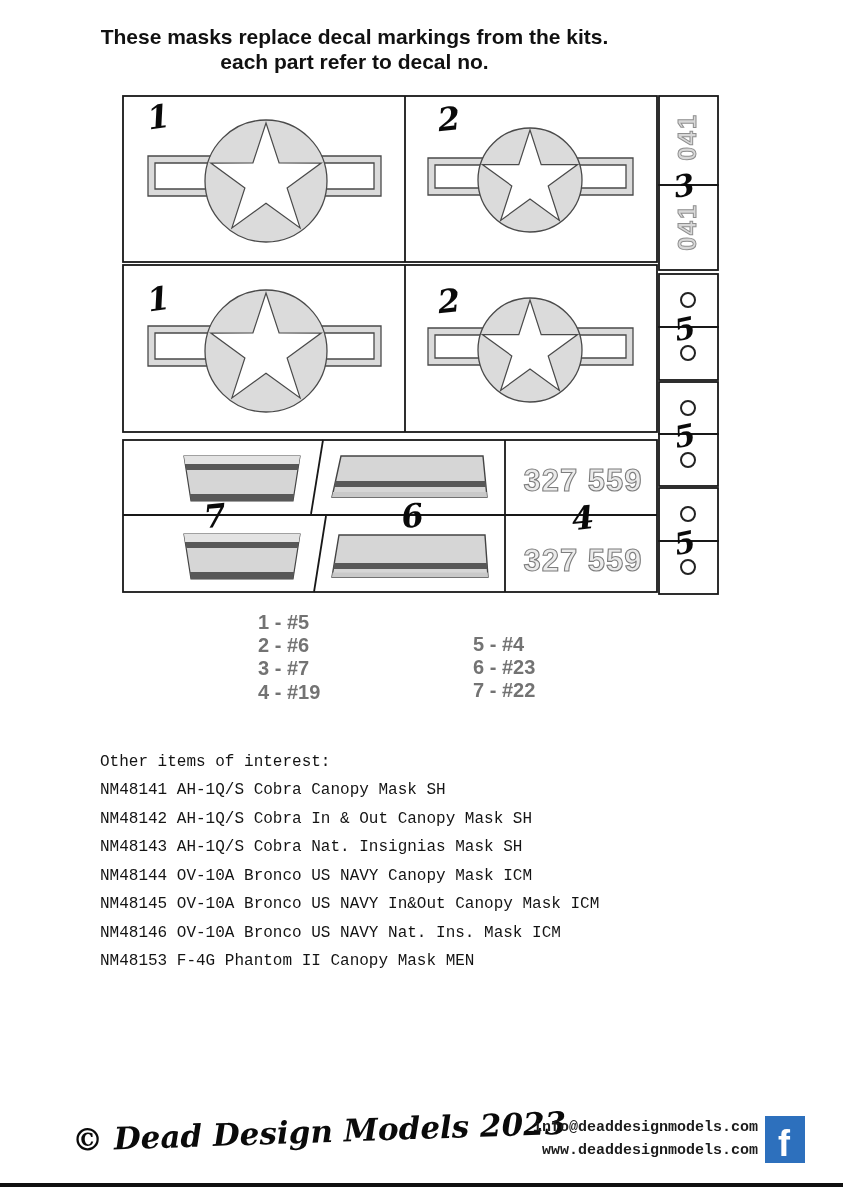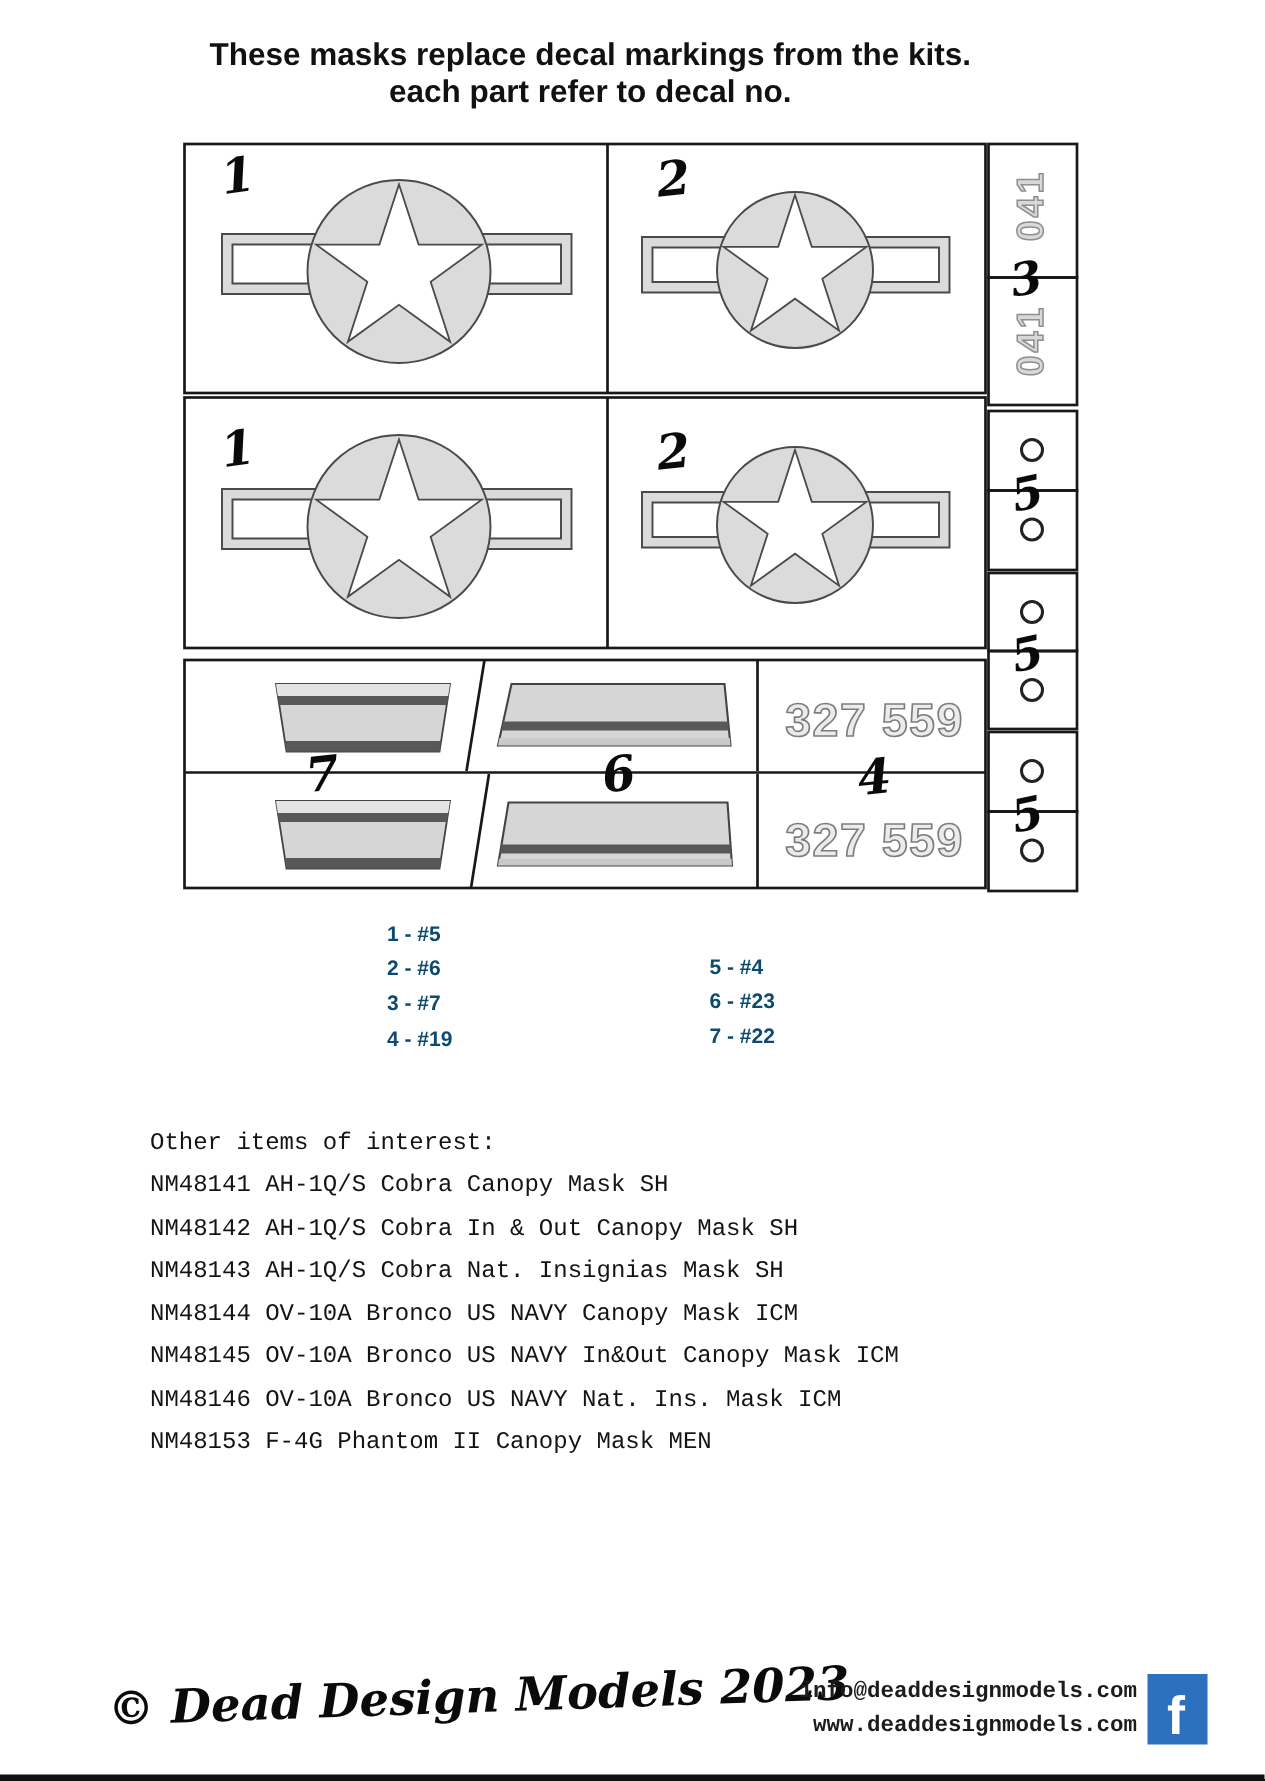--- a/index.html
+++ b/index.html
@@ -3,23 +3,23 @@
 <meta charset="utf-8">
 <style>
   html,body{margin:0;padding:0;}
   body{
     width:843px;height:1187px;position:relative;background:#ffffff;
     font-family:"Liberation Sans",sans-serif;color:#000;overflow:hidden;
   }
   .abs{position:absolute;}
   .title{
     left:0;top:24px;width:709px;text-align:center;
-    font-size:21px;font-weight:bold;line-height:25px;color:#111;padding-left:39px;
+    font-size:21px;font-weight:bold;line-height:25px;color:#111;
   }
-  .legend{font-size:14px;font-weight:bold;line-height:23.2px;color:#0c4a6e;}
+  .legend{font-size:20px;font-weight:bold;line-height:23.2px;color:#737373;}
   .legend-col1{left:258px;top:611px;}
   .legend-col2{left:473px;top:633px;}
   .items{
     left:100px;top:748px;width:640px;
     font-family:"Liberation Mono","DejaVu Sans Mono",monospace;
     font-size:16px;font-weight:normal;line-height:28.45px;color:#141414;
     letter-spacing:0px;
   }
   .script-sig{
     left:72px;top:1122px;

